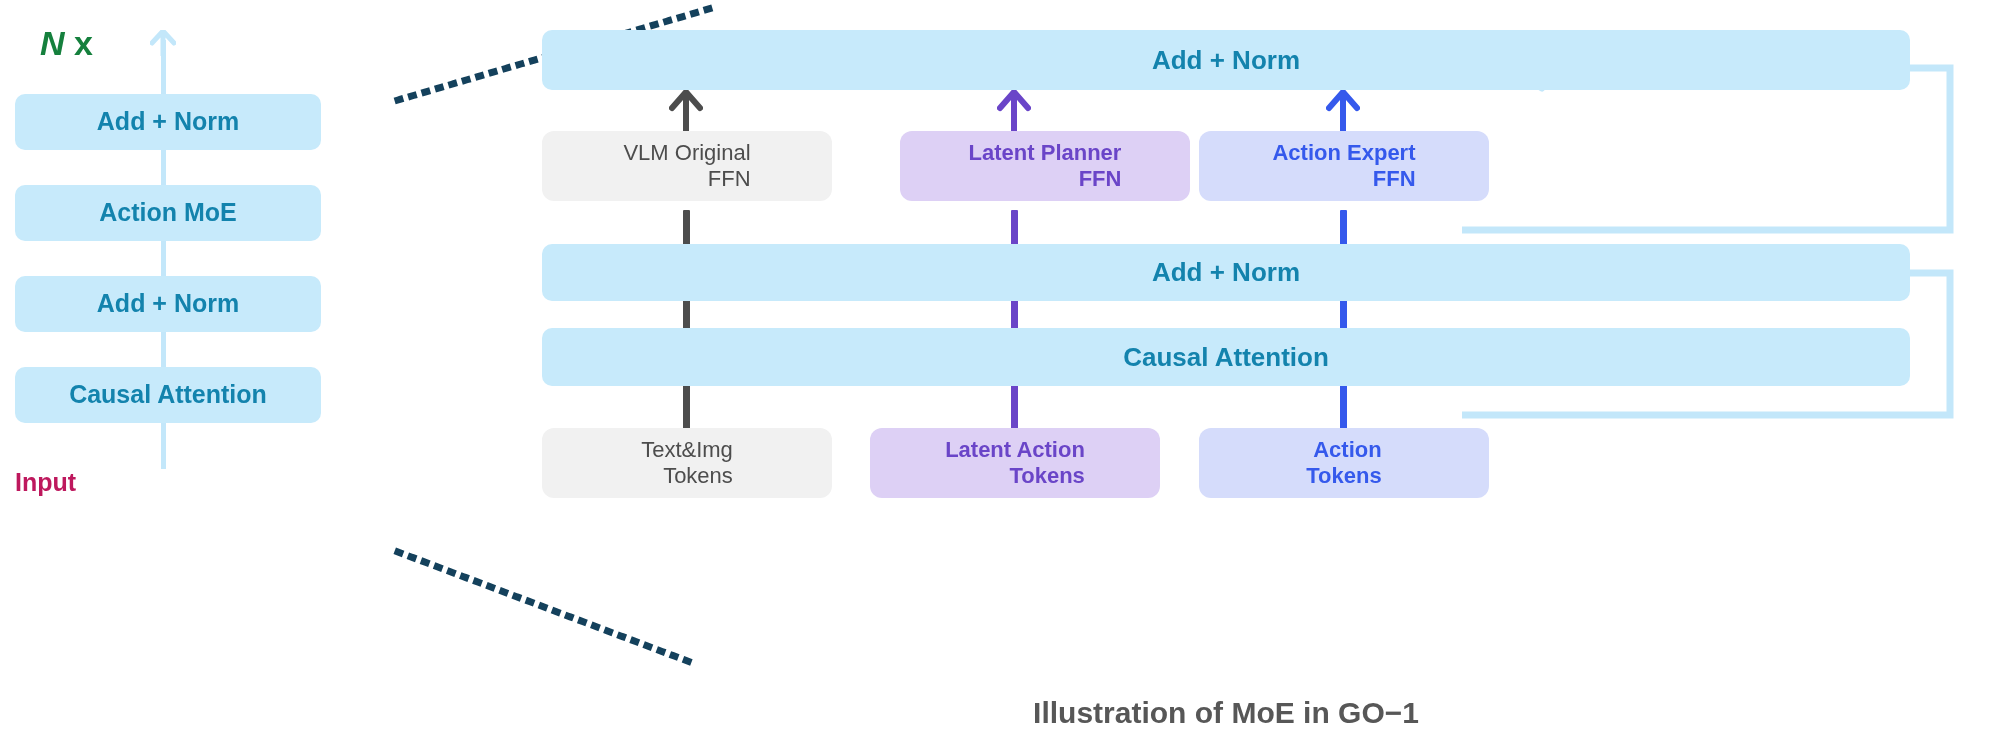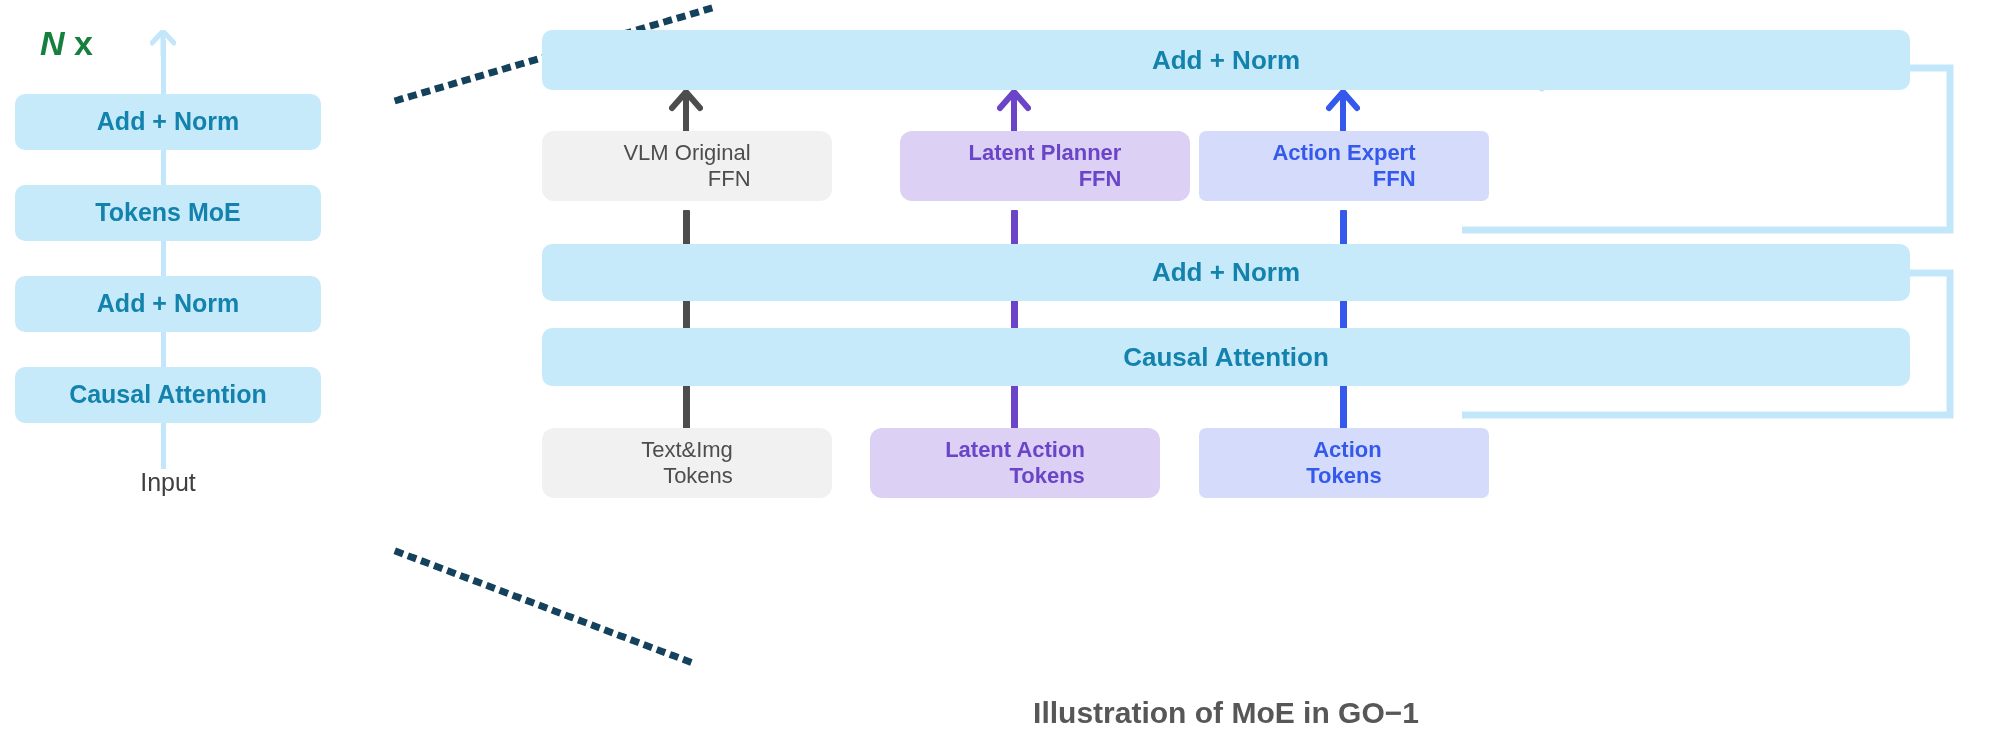--- a/index.html
+++ b/index.html
@@ -64,24 +64,24 @@
     color: #15803d;
     font-size: 34px;
     font-weight: bold;
   }
   .nx i { font-style: italic; }
   .input-label {
     position: absolute;
     left: 15px;
     top: 468px;
     width: 306px;
-    text-align: center;
-    color: #404040;
+    text-align: left;
+    color: #be185d;
     font-size: 25px;
-    font-weight: normal;
+    font-weight: bold;
   }
 
   
   .dotline { position: absolute; z-index: 1; }
 
   
   .wide {
     left: 542px;
     width: 1368px;
     background: #c7eafb;
@@ -93,21 +93,21 @@
   }
   .col-box {
     width: 290px;
     height: 70px;
     font-size: 22px;
     z-index: 3;
     border-radius: 12px;
   }
   .col-box.gray   { background: #f1f1f1; color: #4d4d4d; font-weight: normal; }
   .col-box.purple { background: #ddd0f5; color: #6a45c8; font-weight: bold; }
-  .col-box.blue   { background: #d5dcfb; color: #3559ec; font-weight: bold; border-radius: 7px; }
+  .col-box.blue   { background: #d5dcfb; color: #3559ec; font-weight: bold; }
 
   .vline {
     position: absolute;
     width: 7px;
     z-index: 1;
     border-radius: 1px;
   }
   .vline.gray   { background: #4d4d4d; }
   .vline.purple { background: #6a45c8; }
   .vline.blue   { background: #3559ec; }
@@ -137,21 +137,21 @@
   <div class="lstem" style="top:40px;height:58px;"></div>
   <svg class="larrow-head" style="top:30px;" viewBox="0 0 26 26">
     <path d="M13 1 L24 13 M13 1 L2 13 M13 1 L13 26" stroke="#c3e7fa" stroke-width="5" fill="none" stroke-linecap="round"></path>
   </svg>
   <div class="lstem" style="top:140px;height:56px;"></div>
   <div class="lstem" style="top:231px;height:56px;"></div>
   <div class="lstem" style="top:322px;height:56px;"></div>
   <div class="lstem" style="top:413px;height:56px;"></div>
 
   <div class="box lbox" style="top:94px;">Add + Norm</div>
-  <div class="box lbox" style="top:185px;">Tokens MoE</div>
+  <div class="box lbox" style="top:185px;">Action MoE</div>
   <div class="box lbox" style="top:276px;">Add + Norm</div>
   <div class="box lbox" style="top:367px;">Causal Attention</div>
 
   <div class="input-label">Input</div>
 
   <svg class="dotline" style="left:390px;top:0px;width:330px;height:110px;" viewBox="0 0 330 110">
     <line x1="8" y1="100" x2="322" y2="8" stroke="#14415c" stroke-width="7" stroke-dasharray="2 12" stroke-linecap="square"></line>
   </svg>
   <svg class="dotline" style="left:390px;top:540px;width:330px;height:130px;" viewBox="0 0 330 130">
     <line x1="8" y1="12" x2="300" y2="122" stroke="#14415c" stroke-width="7" stroke-dasharray="2 12" stroke-linecap="square"></line>

